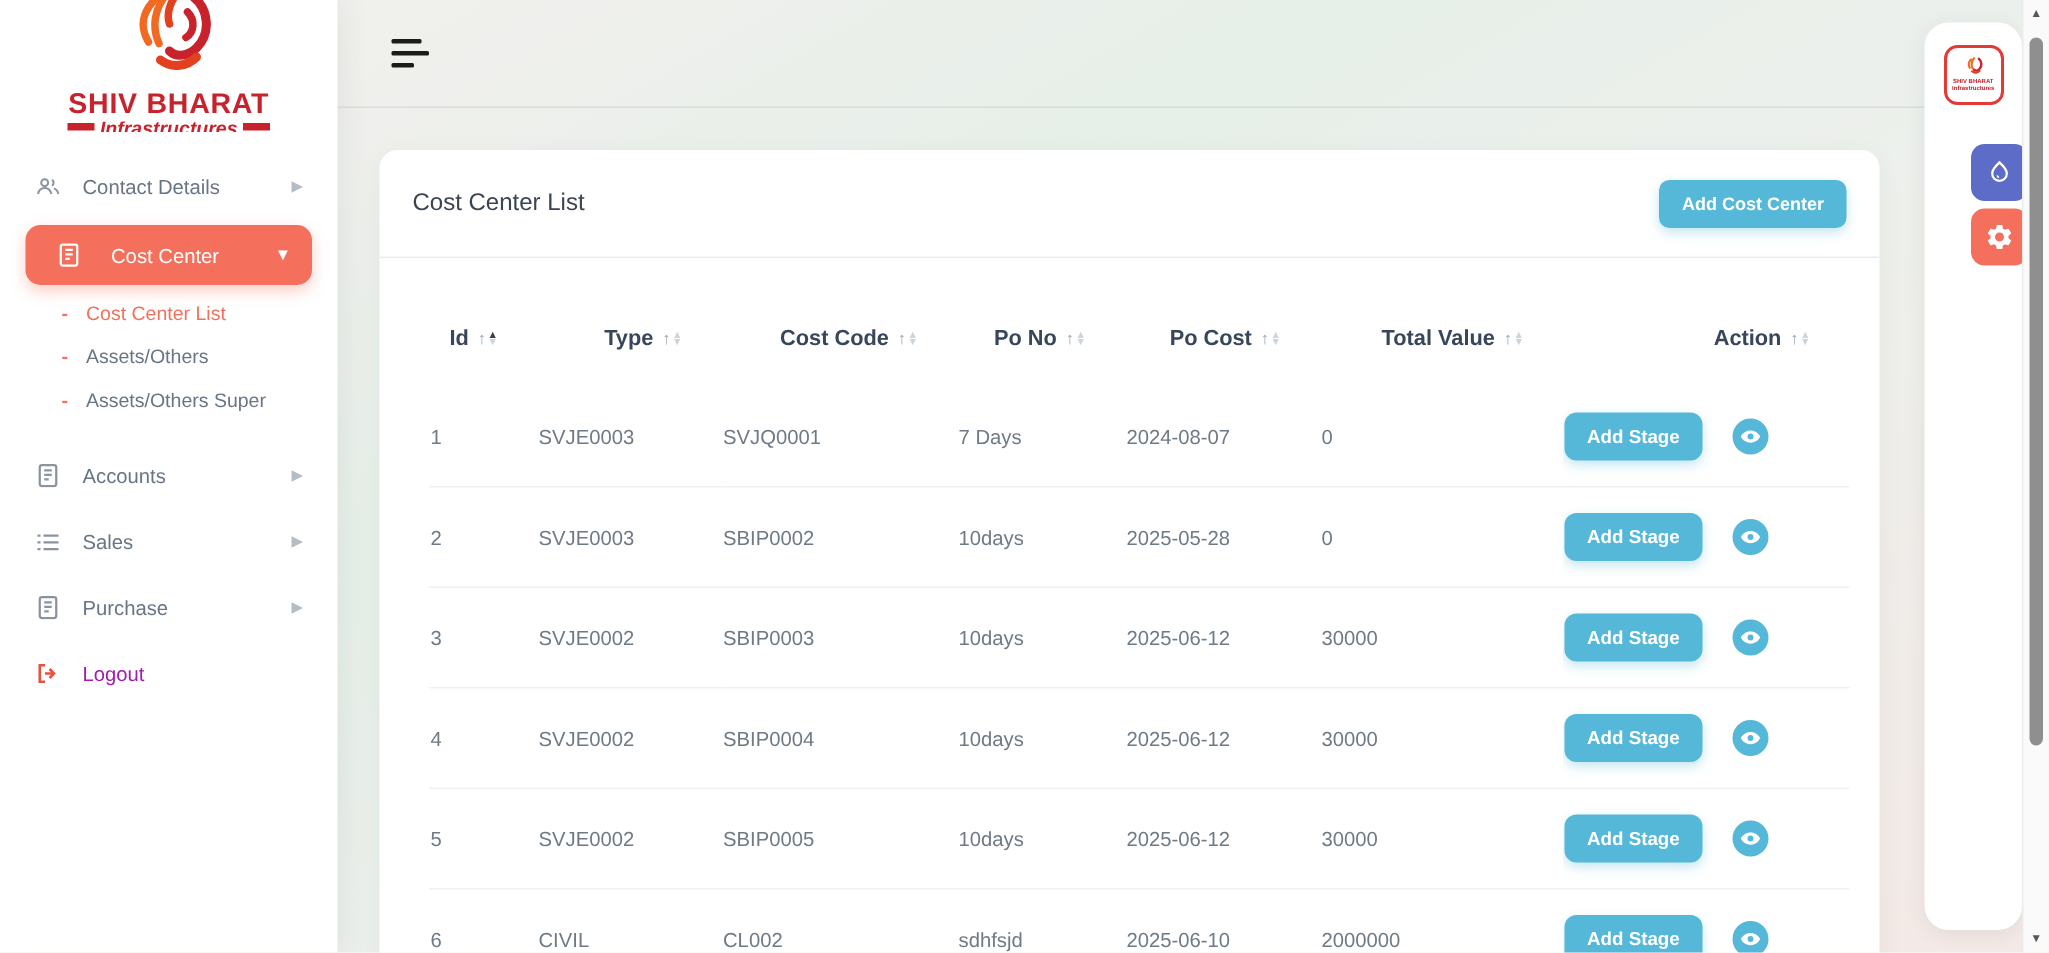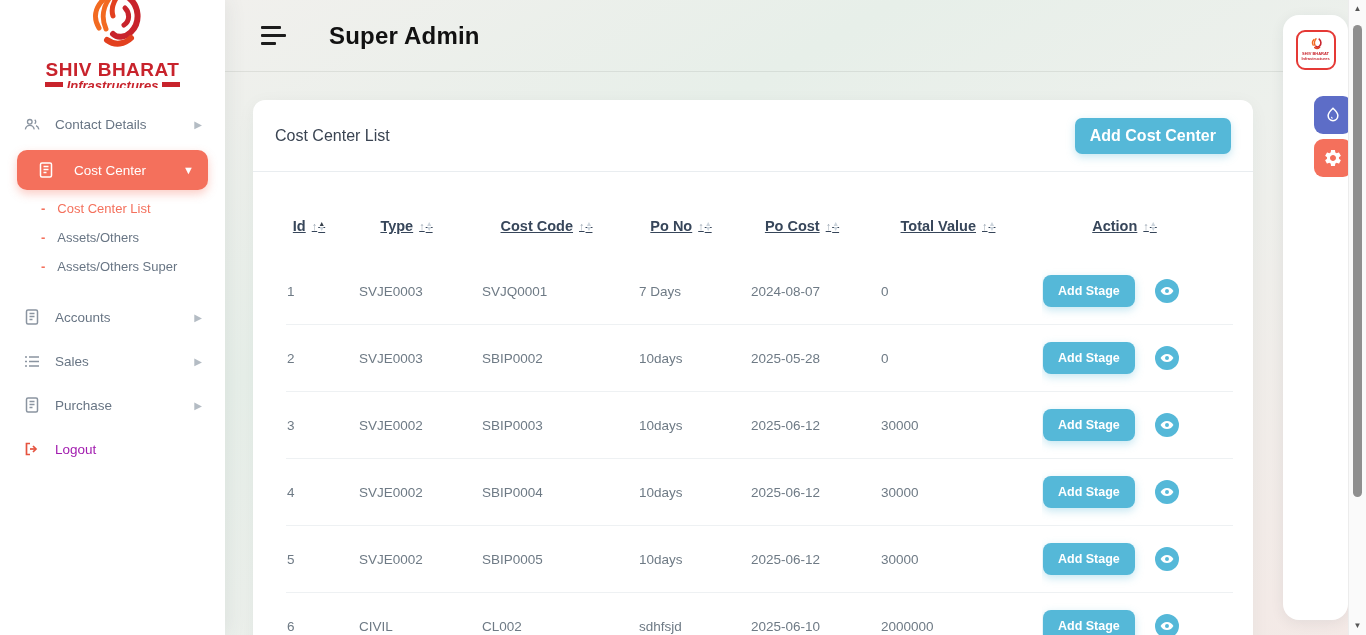--- a/index.html
+++ b/index.html
@@ -31,34 +31,34 @@
     position:absolute;left:28px;top:100px;width:1000px;height:560px;
     background:#fff;border-radius:12px;box-shadow:0 4px 18px rgba(40,50,60,.05);
   }
   .card-header{
     height:71px;display:flex;align-items:center;justify-content:space-between;
     padding:0 22px;border-bottom:1px solid #e9edf0;
   }
   .card-title{font-size:16px;color:#3a4452;}
   .btn-add{
     background:var(--cyan);color:#fff;border:none;border-radius:7px;
-    font-size:16px;font-weight:bold;font-family:inherit;padding:9px 15px;cursor:pointer;
+    font-size:12px;font-weight:bold;font-family:inherit;padding:9px 15px;cursor:pointer;
     box-shadow:0 3px 8px rgba(85,184,216,.35);
   }
 
   
   table{border-collapse:collapse;table-layout:fixed;width:100%;}
   .tbl-wrap{padding:0 20px 0 33px;}
   col.c-id{width:72px;} col.c-type{width:123px;} col.c-code{width:157px;}
   col.c-pono{width:112px;} col.c-podate{width:130px;} col.c-total{width:162px;}
   th{
     text-align:left;font-size:14.5px;font-weight:bold;color:#37465a;
     padding:46px 26px 24px 0;vertical-align:middle;
   }
-  th .th-inner{display:flex;align-items:center;justify-content:center;gap:6px;text-decoration:underline;}
+  th .th-inner{display:flex;align-items:center;justify-content:flex-end;gap:6px;}
   .sort{display:inline-flex;align-items:center;gap:1px;flex:none;}
   .sort .arr{color:#9aa6b2;font-size:11px;line-height:1;}
   .carets{display:inline-flex;flex-direction:column;line-height:5px;font-size:7px;color:#ccd4dc;}
   th.sorted .carets .c-up{color:#38414c;}
   td{
     font-size:13.5px;color:#6e7a85;height:64px;vertical-align:middle;
     padding-right:26px;overflow:hidden;white-space:nowrap;
   }
   tbody tr + tr td{border-top:1px solid #eef1f3;}
   .action-cell{display:flex;align-items:center;gap:20px;height:64px;}
@@ -141,21 +141,20 @@
 
 <div class="app">
 
   <div class="main">
     <div class="topbar">
       <button class="hamburger">
         <span></span>
           <span></span>
           <span></span>
       </button>
-      <div class="page-title">Super Admin</div>
     </div>
 
     <div class="card">
       <div class="card-header">
         <div class="card-title">Cost Center List</div>
         <button class="btn-add">Add Cost Center</button>
       </div>
       <div class="tbl-wrap">
         <table>
           <colgroup>

